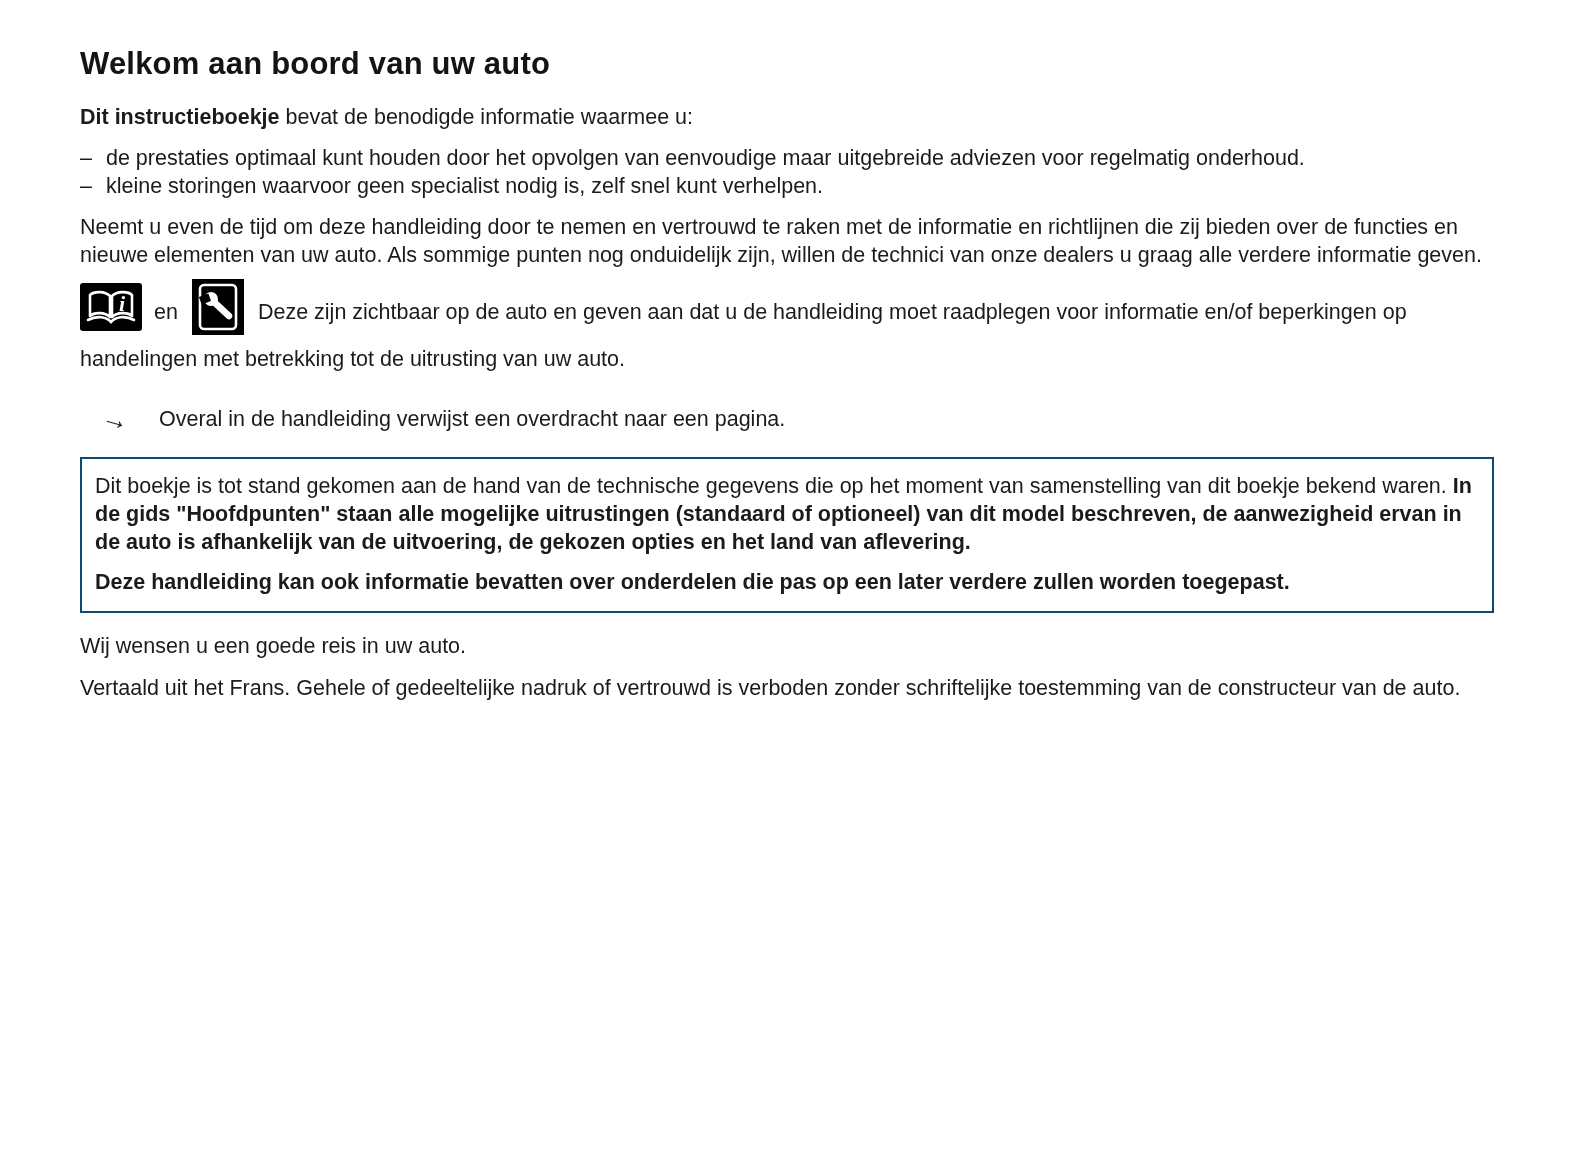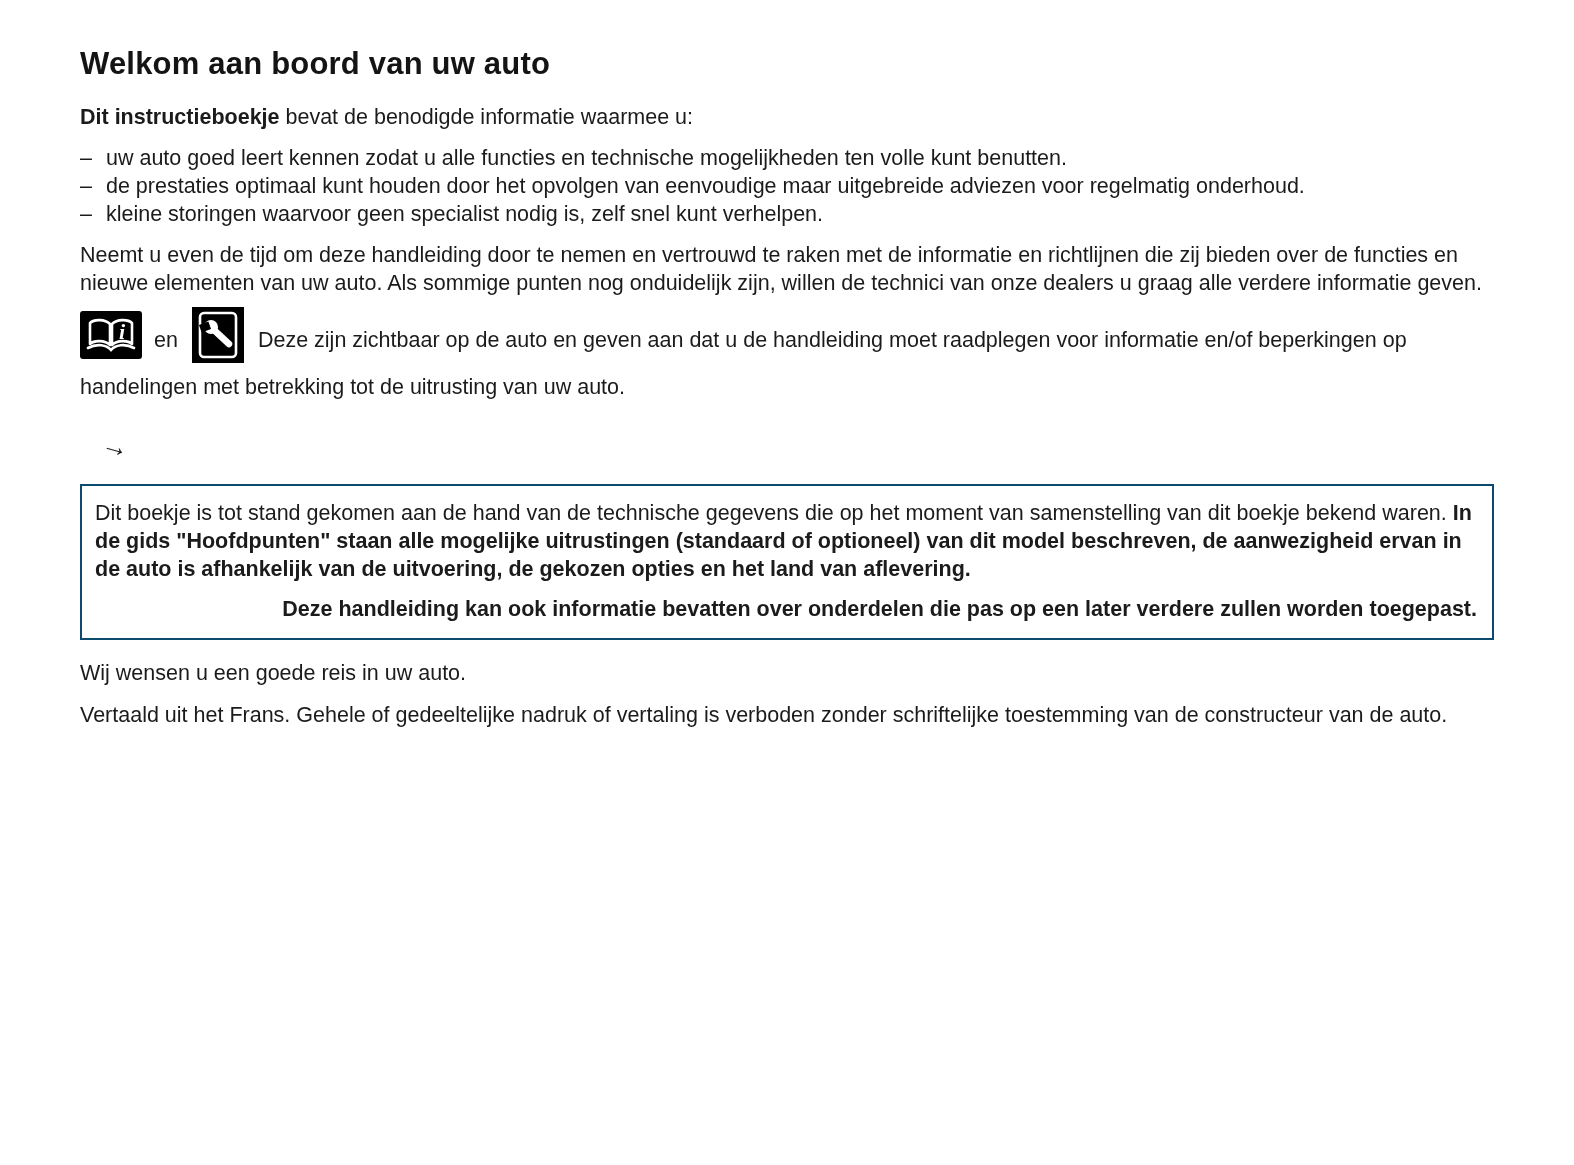--- a/index.html
+++ b/index.html
@@ -18,21 +18,21 @@
   }
   .page-title {
     font-size: 31px;
     line-height: 36px;
     font-weight: 700;
     color: #141414;
     margin: 0 0 21px 0;
     letter-spacing: 0.2px;
   }
   p { margin: 0 0 13px 0; }
-  .bold { font-weight: 700; text-align: right; }
+  .bold { font-weight: 700; }
   .bullets { list-style: none; margin: 0 0 13px 0; padding: 0; }
   .bullets li { margin: 0; }
   .bullet-dash { display: inline-block; margin-right: 14px; }
   .symbols-para { margin-top: 24px; margin-bottom: 16px; }
   .icon-inline {
     display: inline-block;
     vertical-align: middle;
     position: relative;
     top: -3px;
   }
@@ -74,21 +74,20 @@
 </head>
 <body>
 
 <div class="page">
 
   <h1 class="page-title">Welkom aan boord van uw auto</h1>
 
   <p><span class="bold">Dit instructieboekje</span><span> bevat de benodigde informatie waarmee u:</span></p>
 
   <ul class="bullets">
-    <li><span class="bullet-dash">–</span><span>uw auto goed leert kennen zodat u alle functies en technische mogelijkheden ten volle kunt benutten.</span></li>
     <li><span class="bullet-dash">–</span><span>de prestaties optimaal kunt houden door het opvolgen van eenvoudige maar uitgebreide adviezen voor regelmatig onderhoud.</span></li>
     <li><span class="bullet-dash">–</span><span>kleine storingen waarvoor geen specialist nodig is, zelf snel kunt verhelpen.</span></li>
   </ul>
 
   <p>Neemt u even de tijd om deze handleiding door te nemen en vertrouwd te raken met de informatie en richtlijnen die zij bieden over de functies en nieuwe elementen van uw auto. Als sommige punten nog onduidelijk zijn, willen de technici van onze dealers u graag alle verdere informatie geven.</p>
 
 
   <p>
     <span class="icon-inline icon-book"><svg width="62" height="48" viewBox="0 0 62 48">
           <rect x="0" y="0" width="62" height="48" rx="3" fill="#000000"></rect>
@@ -100,25 +99,26 @@
           <rect x="0" y="0" width="52" height="56" fill="#000000"></rect>
           <rect x="8" y="6" width="36" height="44" rx="4" fill="none" stroke="#ffffff" stroke-width="2.6"></rect>
           <circle cx="19" cy="20" r="7" fill="#ffffff"></circle>
           <rect x="8" y="16" width="10" height="8" fill="#000000" transform="rotate(-20 13 20)"></rect>
           <line x1="22" y1="23" x2="37" y2="37" stroke="#ffffff" stroke-width="6.5" stroke-linecap="round"></line>
         </svg></span><span>Deze zijn zichtbaar op de auto en geven aan dat u de handleiding moet raadplegen voor informatie en/of beperkingen op handelingen met betrekking tot de uitrusting van uw auto.</span>
   </p>
 
   <div class="arrow-row">
     <span class="arrow-glyph">→</span>
+    <span>Overal in de handleiding verwijst een overdracht naar een pagina.</span>
   </div>
 
 
   <div class="notice-box">
     <p><span>Dit boekje is tot stand gekomen aan de hand van de technische gegevens die op het moment van samenstelling van dit boekje bekend waren. </span><span class="bold">In de gids "Hoofdpunten" staan alle mogelijke uitrustingen (standaard of optioneel) van dit model beschreven, de aanwezigheid ervan in de auto is afhankelijk van de uitvoering, de gekozen opties en het land van aflevering.</span></p>
     <p class="bold">Deze handleiding kan ook informatie bevatten over onderdelen die pas op een later verdere zullen worden toegepast.</p>
   </div>
 
   <p class="closing-wish">Wij wensen u een goede reis in uw auto.</p>
 
-  <p>Vertaald uit het Frans. Gehele of gedeeltelijke nadruk of vertaling is verboden zonder schriftelijke toestemming van de constructeur van de auto.</p>
+  <p>Vertaald uit het Frans. Gehele of gedeeltelijke nadruk of vertrouwd is verboden zonder schriftelijke toestemming van de constructeur van de auto.</p>
 
 </div>
 
 </body></html>

